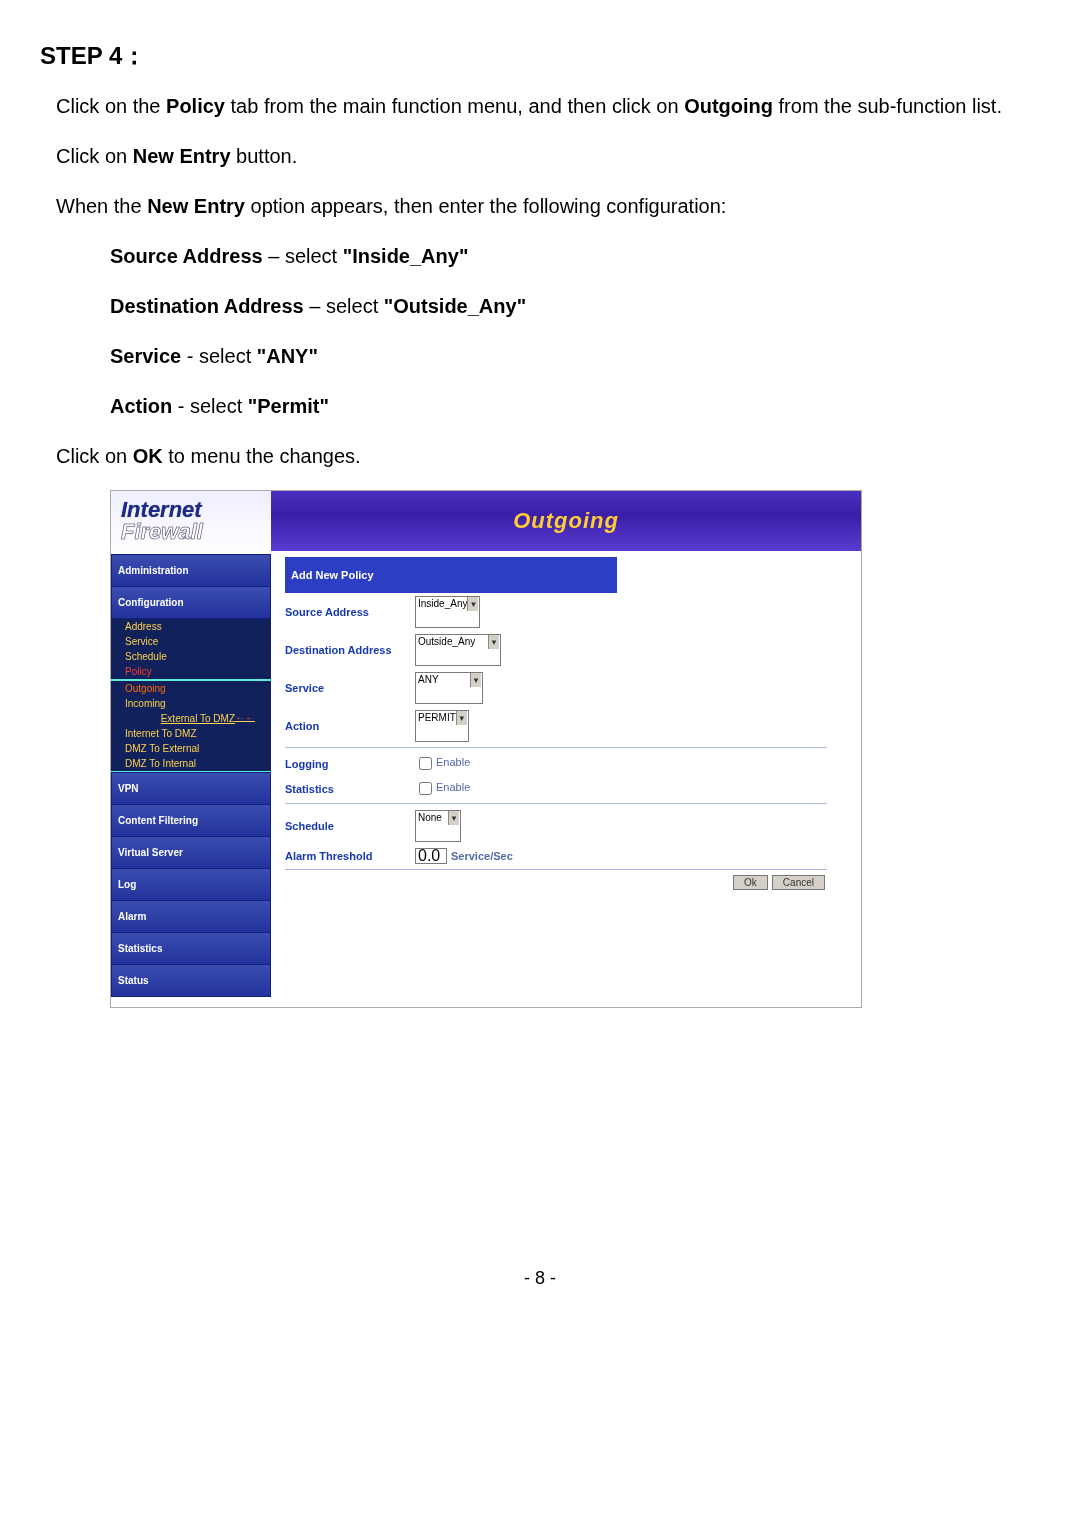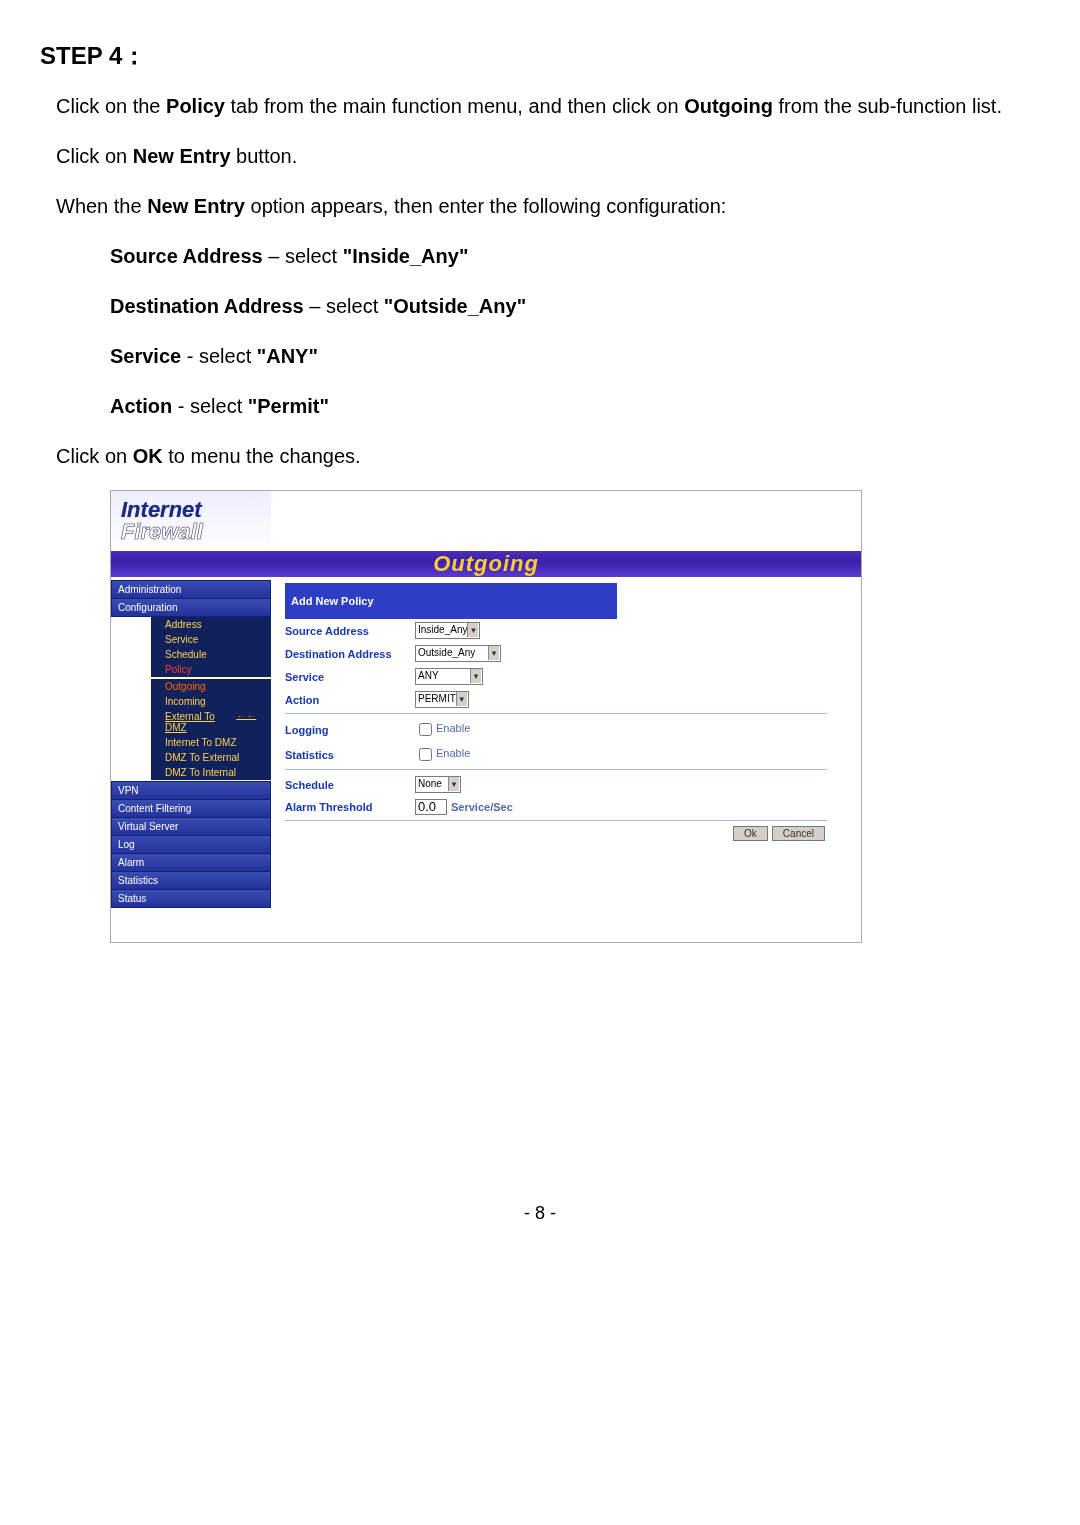--- a/index.html
+++ b/index.html
@@ -16,21 +16,21 @@
   .indent { margin-left: 70px; }
   .bold { font-weight: bold; }
 
   .shot {
     margin: 16px 0 0 70px;
     width: 750px;
     border: 1px solid #aaa;
     background: #fff;
     font-family: Tahoma, sans-serif;
   }
-  .shot-top { display: flex; flex-direction: column; }
+  .shot-top { display: flex; }
   .brand {
     width: 150px; height: 60px;
     display: flex; flex-direction: column; justify-content: center;
     padding-left: 10px;
     font-size: 22px; line-height: 1;
     color: #1a2b8a;
     font-weight: bold;
     font-style: italic;
     text-shadow: 0 0 1px #557, 1px 1px 0 #fff;
     background: linear-gradient(#eef,#fff);
@@ -45,32 +45,33 @@
     letter-spacing: 1px;
   }
   .shot-body { display: flex; background:#fff; min-height: 365px; }
   .sidebar {
     width: 160px;
     padding: 4px 0 10px 0;
     font-size: 10px;
   }
   .side-h {
     background: linear-gradient(#3a4db0,#23329c);
-    color: #fff; padding: 3px 6px;
+    color: #fff; padding: 10px 6px;
     border: 1px solid #122079;
     margin-top: -1px;
+    font-weight: bold;
   }
   .side-sub {
     color: #ffd24a;
     padding: 2px 6px 2px 14px;
     background: #11215b;
   }
   .side-sub.hot { color: #ff6a00; }
   .side-sub.red { color: #ff3b30; }
-  .side-group { background:#fef9c3; padding-bottom:2px;margin-left:40px; }
+  .side-group { background:#5eead4; padding-bottom:2px; }
   .arrows {
     position: relative;
     width: 30px;
     color: #ff5b00;
     top: -2px;
   }
   .main {
     flex: 1;
     padding: 6px 8px 6px 14px;
     font-size: 11px;
@@ -79,38 +80,38 @@
     background: #2c3ec4; color: #fff;
     font-weight: bold; padding: 12px 6px;
     width: 320px;
   }
   .frow { display: flex; align-items: center; padding: 3px 0; }
   .flabel { width: 130px; color: #1838b0; font-weight: bold; }
   .fsel {
     font-size: 10px;
     border: 1px solid #7a7a7a;
     background: #fff;
-    padding: 0 12px 1px 2px;
+    padding: 0 12px 16px 2px;
     position: relative;
     height: 14px; line-height: 14px;
     display: inline-block;
   }
   .fsel::after {
     content: "▾";
     position: absolute; right: 1px; top: 0;
     font-size: 9px;
     background: #d4d0c8;
     border-left: 1px solid #888;
     width: 10px; text-align: center;
     color: #333;
   }
   .fcheck { color: #526aa8; font-size: 11px; }
   .fcheck input { margin-right: 4px; vertical-align: middle; }
   .fin {
-    width: 26px; font-size: 13px; border: 1px solid #7a7a7a; background:#fff;
+    width: 26px; font-size: 16px; border: 1px solid #7a7a7a; background:#fff;
     padding: 0 2px; height:14px; line-height:14px; display:inline-block;
   }
   .unit { color:#526aa8; margin-left:4px; font-size:11px; font-weight:bold; }
   .btn-row { display:flex; justify-content:flex-end; gap:4px; padding:2px 28px 2px 0; }
   .btn {
     font-size: 10px;
     padding: 1px 10px;
     border: 1px solid #777;
     background: #d4d0c8;
     color: #333;

